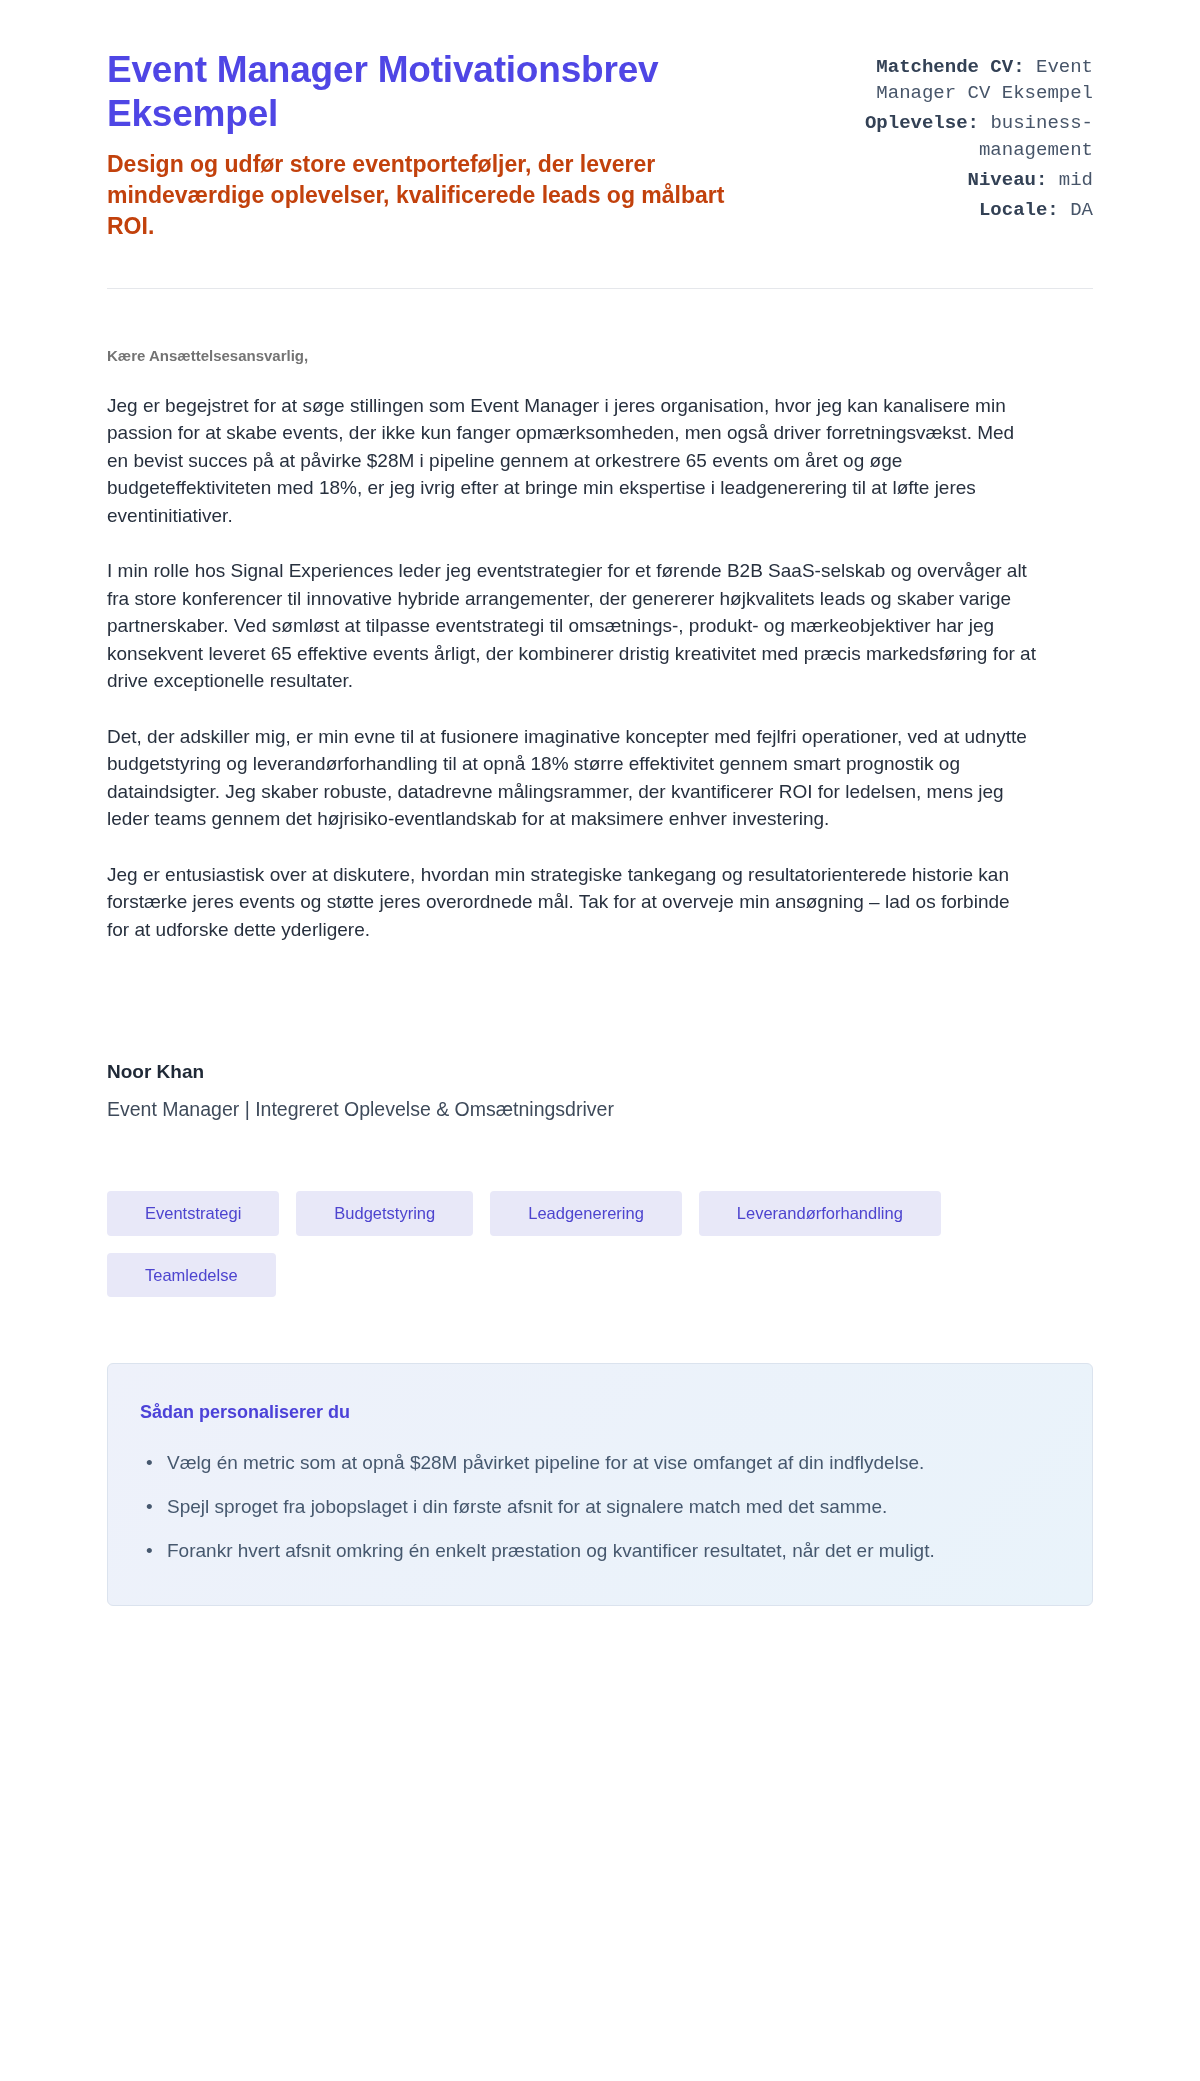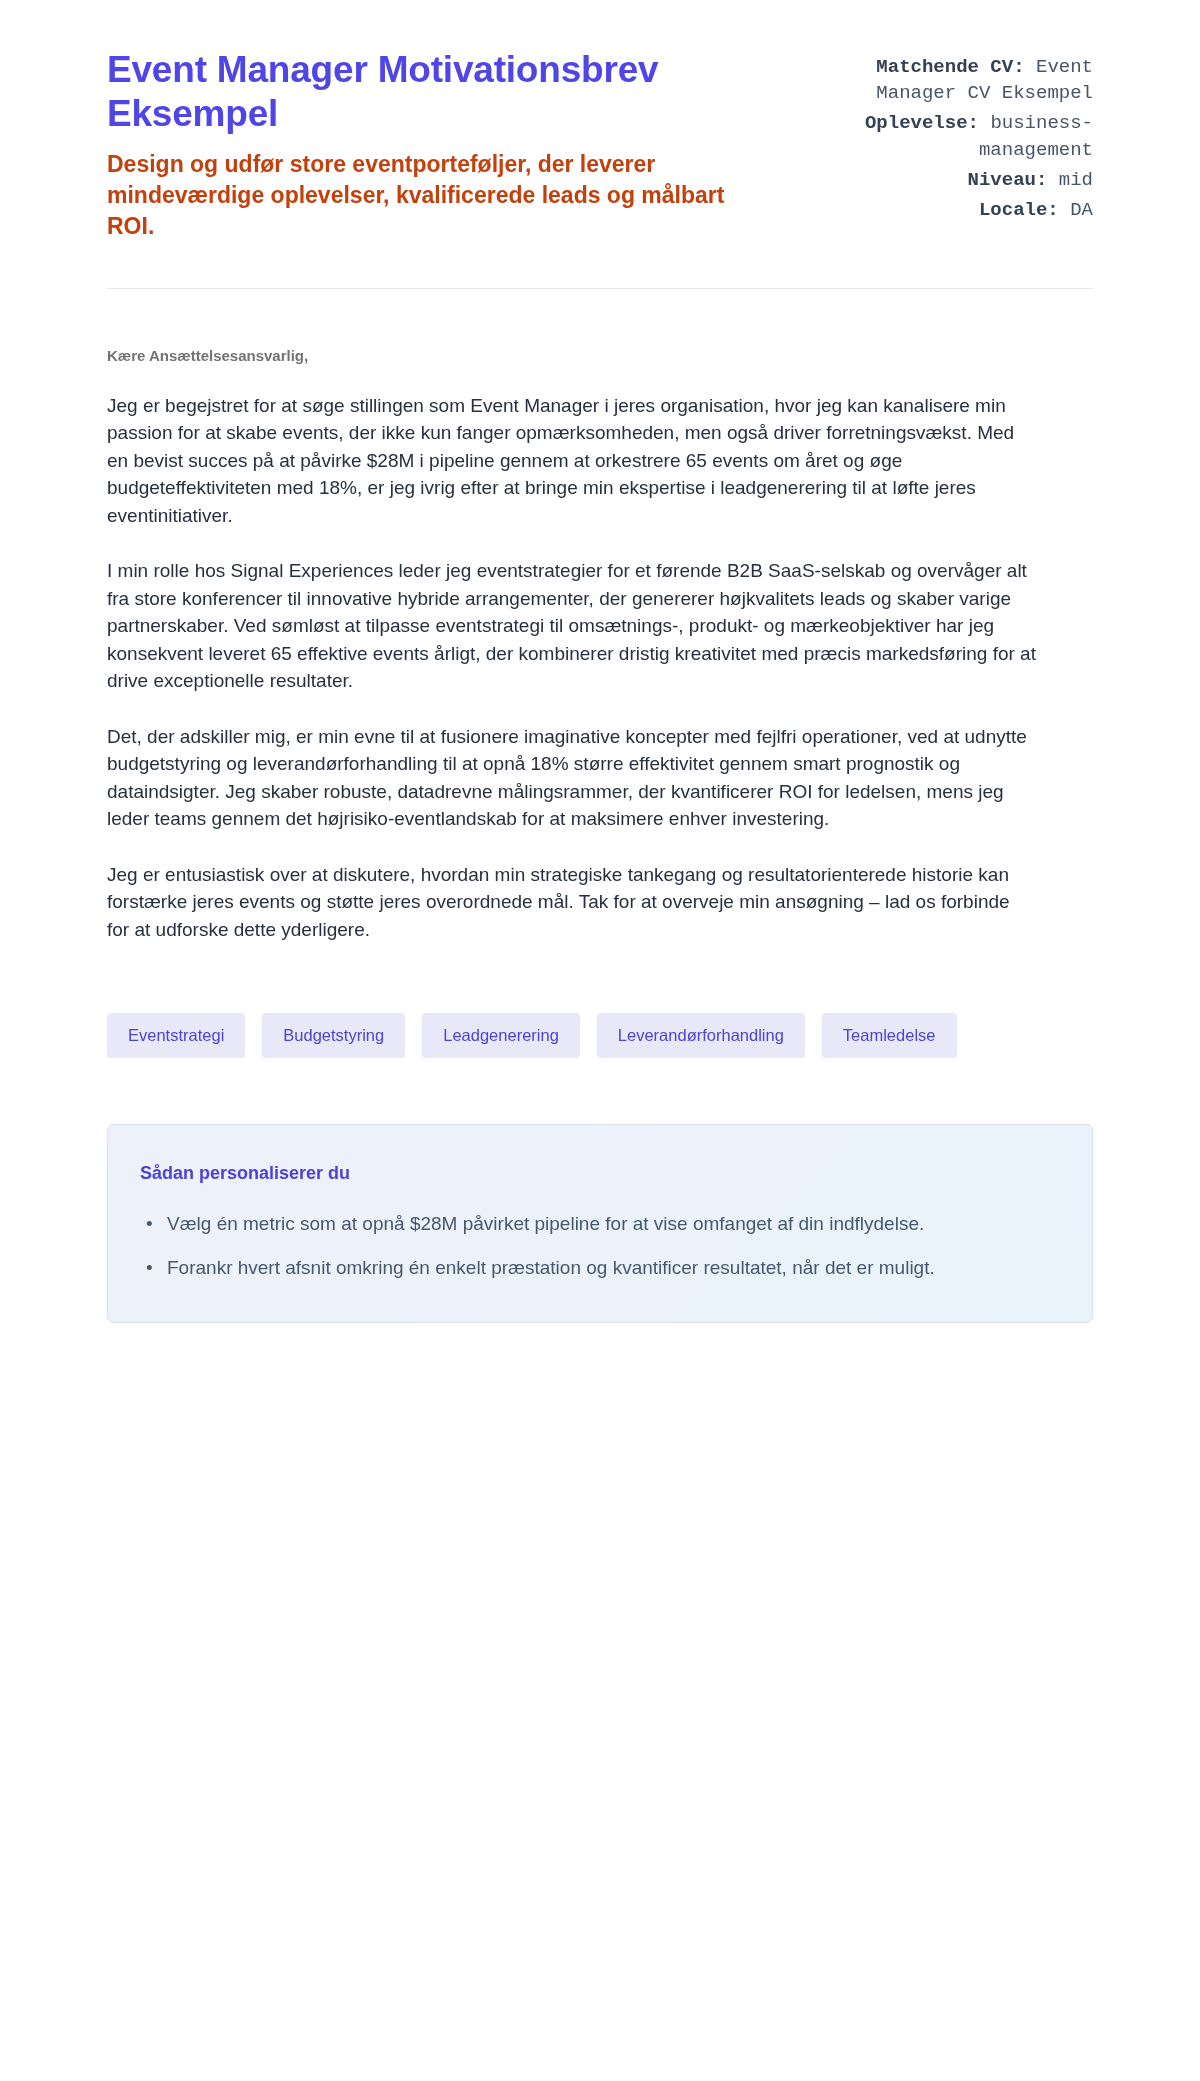--- a/index.html
+++ b/index.html
@@ -92,21 +92,21 @@
     display: flex;
     flex-wrap: wrap;
     gap: 17px;
   }
   .tag {
     display: inline-block;
     background: #e8e8f8;
     color: #4d44cf;
     font-size: 16.5px;
     line-height: 1;
-    padding: 14px 21px;
+    padding: 14px 38px;
     border-radius: 4px;
     cursor: pointer;
   }
 
   
   .tips-box {
     margin-top: 66px;
     border: 1px solid #dbe3ee;
     border-radius: 6px;
     background: linear-gradient(135deg, #eef1fa 0%, #e9f3fa 100%);
@@ -172,31 +172,36 @@
 
   <hr class="divider">
 
   <section class="letter">
     <div class="greeting">Kære Ansættelsesansvarlig,</div>
     <p>Jeg er begejstret for at søge stillingen som Event Manager i jeres organisation, hvor jeg kan kanalisere min passion for at skabe events, der ikke kun fanger opmærksomheden, men også driver forretningsvækst. Med en bevist succes på at påvirke $28M i pipeline gennem at orkestrere 65 events om året og øge budgeteffektiviteten med 18%, er jeg ivrig efter at bringe min ekspertise i leadgenerering til at løfte jeres eventinitiativer.</p>
     <p>I min rolle hos Signal Experiences leder jeg eventstrategier for et førende B2B SaaS-selskab og overvåger alt fra store konferencer til innovative hybride arrangementer, der genererer højkvalitets leads og skaber varige partnerskaber. Ved sømløst at tilpasse eventstrategi til omsætnings-, produkt- og mærkeobjektiver har jeg konsekvent leveret 65 effektive events årligt, der kombinerer dristig kreativitet med præcis markedsføring for at drive exceptionelle resultater.</p>
     <p>Det, der adskiller mig, er min evne til at fusionere imaginative koncepter med fejlfri operationer, ved at udnytte budgetstyring og leverandørforhandling til at opnå 18% større effektivitet gennem smart prognostik og dataindsigter. Jeg skaber robuste, datadrevne målingsrammer, der kvantificerer ROI for ledelsen, mens jeg leder teams gennem det højrisiko-eventlandskab for at maksimere enhver investering.</p>
     <p>Jeg er entusiastisk over at diskutere, hvordan min strategiske tankegang og resultatorienterede historie kan forstærke jeres events og støtte jeres overordnede mål. Tak for at overveje min ansøgning – lad os forbinde for at udforske dette yderligere.</p>
 
+    <div class="signature">
+      <div class="signature-name">Noor Khan</div>
+      <div class="signature-title">Event Manager | Integreret Oplevelse &amp; Omsætningsdriver</div>
+    </div>
   </section>
 
   <div class="tags">
     <span class="tag">Eventstrategi</span>
     <span class="tag">Budgetstyring</span>
     <span class="tag">Leadgenerering</span>
     <span class="tag">Leverandørforhandling</span>
     <span class="tag">Teamledelse</span>
   </div>
 
   <section class="tips-box">
     <h2 class="tips-heading">Sådan personaliserer du</h2>
     <ul class="tips-list">
       <li>Vælg én metric som at opnå $28M påvirket pipeline for at vise omfanget af din indflydelse.</li>
+      <li>Spejl sproget fra jobopslaget i din første afsnit for at signalere match med det samme.</li>
       <li>Forankr hvert afsnit omkring én enkelt præstation og kvantificer resultatet, når det er muligt.</li>
     </ul>
   </section>
 
 </div>
 
 </body></html>

